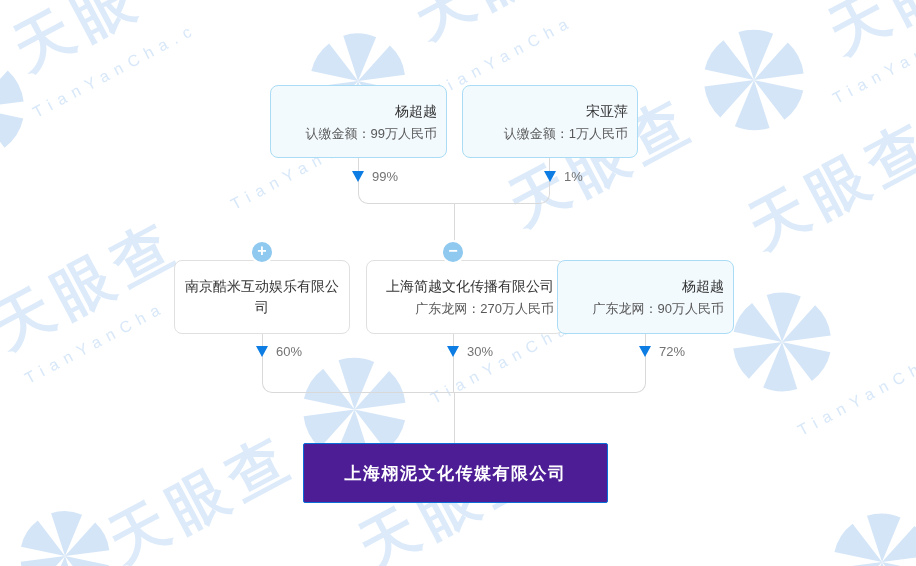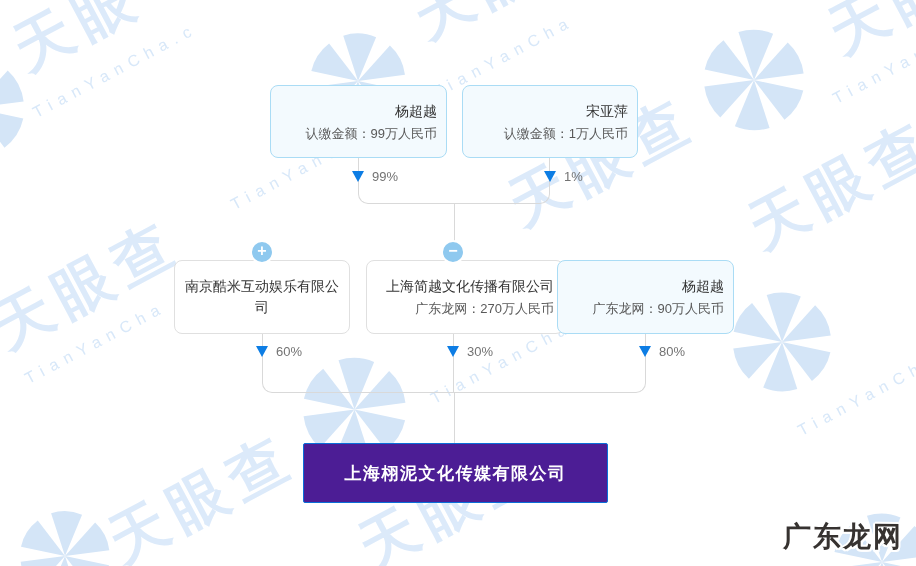--- a/index.html
+++ b/index.html
@@ -133,21 +133,21 @@
     <div class="pct-arrow" style="left:352px;top:171px"></div>
     <div class="pct" style="left:372px;top:169px">99%</div>
     <div class="pct-arrow" style="left:544px;top:171px"></div>
     <div class="pct" style="left:564px;top:169px">1%</div>
 
     <div class="pct-arrow" style="left:256px;top:346px"></div>
     <div class="pct" style="left:276px;top:344px">60%</div>
     <div class="pct-arrow" style="left:447px;top:346px"></div>
     <div class="pct" style="left:467px;top:344px">30%</div>
     <div class="pct-arrow" style="left:639px;top:346px"></div>
-    <div class="pct" style="left:659px;top:344px">80%</div>
+    <div class="pct" style="left:659px;top:344px">72%</div>
 
     <div class="box person" style="left:270px;top:85px;width:177px;height:73px">
       <div class="box-name">杨超越</div>
       <div class="box-amount">认缴金额：99万人民币</div>
     </div>
     <div class="box person" style="left:462px;top:85px;width:176px;height:73px">
       <div class="box-name">宋亚萍</div>
       <div class="box-amount">认缴金额：1万人民币</div>
     </div>
 
@@ -164,14 +164,13 @@
     </div>
 
     <div class="badge" style="left:250px;top:240px">+</div>
     <div class="badge" style="left:441px;top:240px">−</div>
 
     <div class="root-box" style="left:303px;top:443px;width:305px;height:60px">
       <span>上海栩泥文化传媒有限公司</span>
     </div>
   </div>
 
-  <div class="stamp">广东龙网</div>
 </div>
 
 </body></html>

